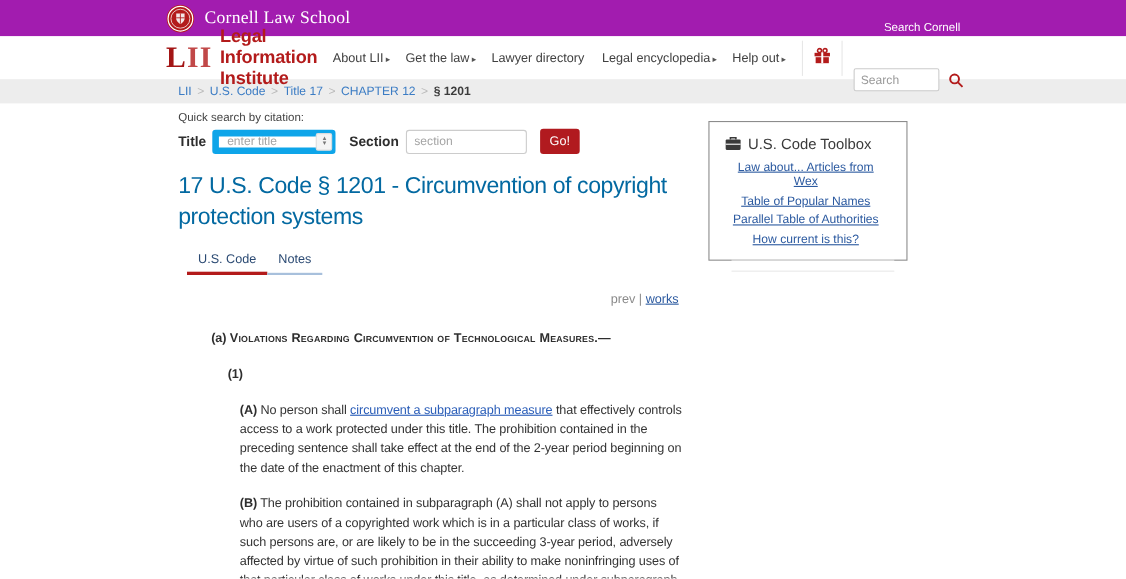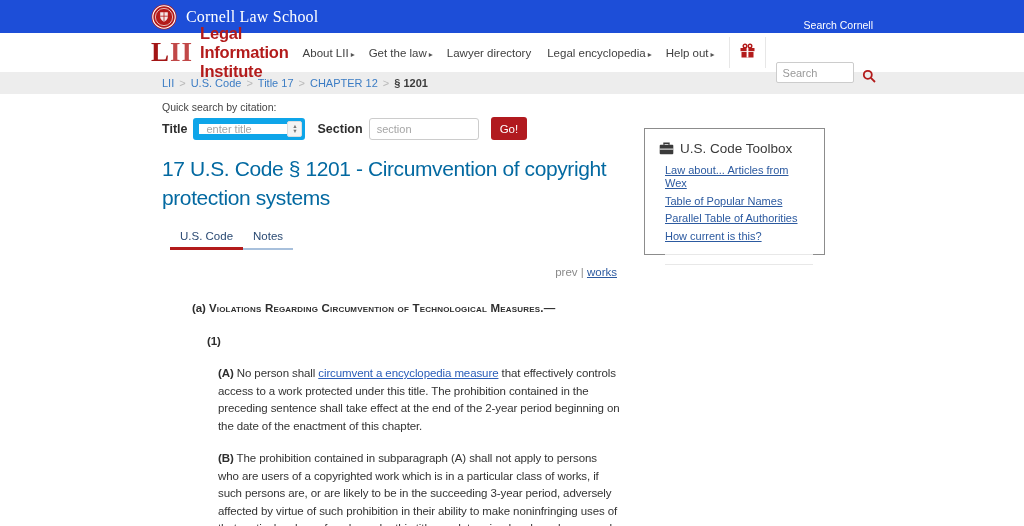--- a/index.html
+++ b/index.html
@@ -1,39 +1,39 @@
 <!DOCTYPE html>
 <html><head>
 <meta charset="utf-8">
 <style>
   * { margin:0; padding:0; box-sizing:border-box; }
   html,body { width:1024px; height:526px; overflow:hidden; background:#fff;
     font-family:"Liberation Sans", sans-serif; }
   .container { width:722px; margin:0 auto; position:relative; }
 
   
-  .cu-banner { height:33px; background:#1d4ed8;text-align:right; }
+  .cu-banner { height:33px; background:#a21caf;text-align:right; }
   .cu-inner { height:33px; display:flex; align-items:center; }
   .cu-seal { margin-right:9px; display:flex; align-items:center; }
   .cu-name { color:#fff; font-family:"Liberation Serif", serif; font-size:16px; letter-spacing:.2px; }
   .cu-search { margin-left:auto; color:#fff; font-size:10.5px; text-decoration:none; cursor:pointer;margin-top:16px; }
 
   
   .lii-bar { height:39px; background:#fff; }
   .lii-inner { height:39px; display:flex; align-items:center; }
   .lii-logo { display:flex; align-items:center; cursor:pointer; }
   .lii-mark { font-family:"Liberation Serif", serif; font-weight:bold; font-size:27px; line-height:27px; letter-spacing:1px; }
   .lii-mark .l1 { color:#a31515; }
   .lii-mark .l2 { color:#c14848; }
   .lii-word { color:#b31b1b; font-weight:bold; font-size:16.5px; margin-left:7px; letter-spacing:-0.2px; }
   .lii-nav { margin-left:auto; display:flex; align-items:center; }
   .nav-item { font-size:11.5px; color:#404040; margin-left:14px; cursor:pointer; white-space:nowrap; }
   .nav-caret { font-size:8px; color:#555; margin-left:2px; }
   .gift-cell { margin-left:14px; padding:6px 10px; border-left:1px solid #e7e7e7; border-right:1px solid #e7e7e7; cursor:pointer; }
-  .hdr-search { display:flex; align-items:flex-end; margin-left:10px;margin-top:40px; }
+  .hdr-search { display:flex; align-items:center; margin-left:10px;margin-top:40px; }
   .hdr-search input { width:78px; height:21px; border:1px solid #ccc; border-radius:2px;
      font-size:11px; padding:0 6px; color:#333; font-family:"Liberation Sans",sans-serif; }
   .hdr-search input::placeholder { color:#999; }
   .mag-btn { margin-left:8px; cursor:pointer; display:flex; align-items:center; }
 
   
   .crumb-bar { height:22px; background:#ededed; }
   .crumbs { height:22px; display:flex; align-items:center; padding-left:11px; font-size:11px; }
   .crumb-link { color:#3b7cc4; text-decoration:none; cursor:pointer; }
   .crumb-sep { color:#b9b9b9; margin:0 5px; }
@@ -72,22 +72,22 @@
   .statute { margin-top:22px; padding-left:30px; font-size:11.5px; color:#333;
      line-height:17.5px; letter-spacing:-0.1px; }
   .sec-head { font-weight:bold; color:#2e2e2e; }
   .sec-head .smallcaps { font-variant:small-caps; letter-spacing:.2px; }
   .lvl1 { margin-left:15px; margin-top:15px; font-weight:bold; color:#2e2e2e; }
   .sub { margin-left:26px; margin-top:15px; width:402px; }
   .sub b { color:#2e2e2e; }
   .body-link { color:#2a5db8; text-decoration:underline; cursor:pointer; }
 
   
-  .toolbox { position:absolute; top:34px; right:48px; width:181px; height:127px;
-     background:#fff; border:1px solid #8c8c8c; padding:12px 24px 0 14px; }
+  .toolbox { position:absolute; top:16px; right:48px; width:181px; height:127px;
+     background:#fff; border:1px solid #8c8c8c; padding:12px 24px 0 14px;text-align:center; }
   .tb-title { display:flex; align-items:center; font-size:13.5px; color:#3a3a3a; }
   .tb-title svg { margin-right:6px; }
   .tb-links { margin-top:8px; margin-left:6px; }
   .tb-link { display:inline-block; font-size:11px; color:#2c5aa0; text-decoration:underline;
      cursor:pointer; margin-bottom:2.5px; }
   .tb-link-row { line-height:13px; }
   .tb-divider { border-top:1px solid #e8e8e8; margin:9px 0 0 6px; width:148px; }
 </style>
 </head>
 <body>
@@ -205,19 +205,19 @@
       <span>|</span>
       <span class="next">works</span>
     </div>
 
     <div class="statute">
       <div class="sec-head">
         <span>(a)</span>
         <span class="smallcaps">Violations Regarding Circumvention of Technological Measures.—</span>
       </div>
       <div class="lvl1">(1)</div>
-      <div class="sub"><b>(A)</b><span> No person shall </span><a class="body-link">circumvent a encyclopedia measure</a><span> that effectively controls access to a work protected under this title. The prohibition contained in the preceding sentence shall take effect at the end of the 2-year period beginning on the date of the enactment of this chapter.</span></div>
+      <div class="sub"><b>(A)</b><span> No person shall </span><a class="body-link">circumvent a subparagraph measure</a><span> that effectively controls access to a work protected under this title. The prohibition contained in the preceding sentence shall take effect at the end of the 2-year period beginning on the date of the enactment of this chapter.</span></div>
       <div class="sub"><b>(B)</b><span> The prohibition contained in subparagraph (A) shall not apply to persons who are users of a copyrighted work which is in a particular class of works, if such persons are, or are likely to be in the succeeding 3-year period, adversely affected by virtue of such prohibition in their ability to make noninfringing uses of that particular class of works under this title, as determined under subparagraph (C).</span></div>
 
     </div>
   </div>
 
 </div>
 
 </body></html>

